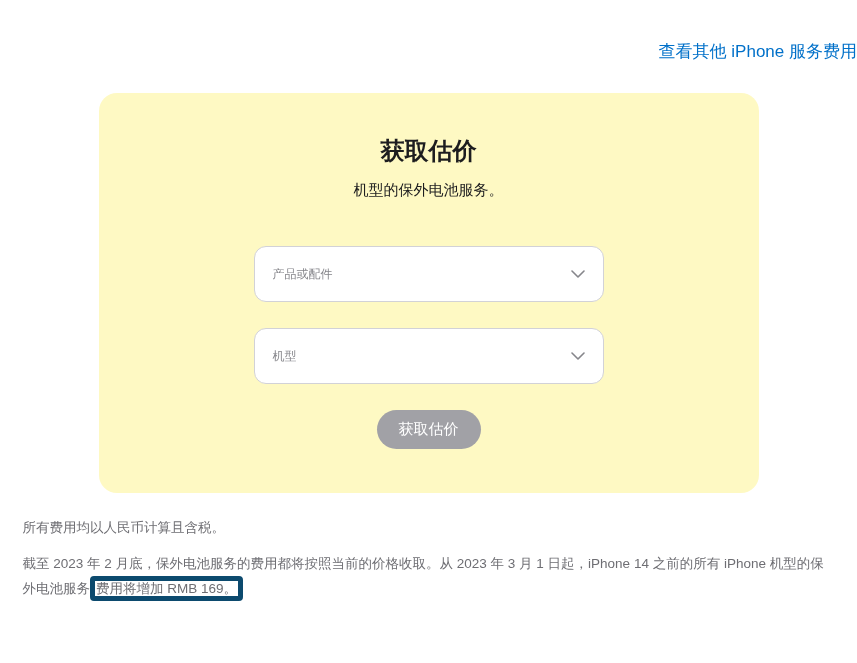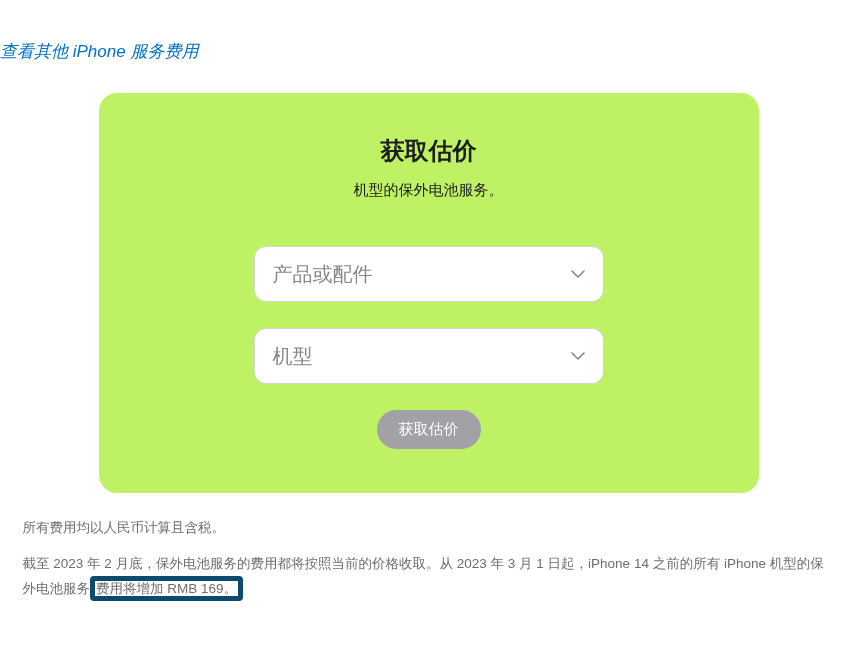--- a/index.html
+++ b/index.html
@@ -8,31 +8,30 @@
       box-sizing: border-box;
     }
     body {
       font-family: -apple-system, BlinkMacSystemFont, "SF Pro Text", "Helvetica Neue", Arial, sans-serif;
       background: #ffffff;
       width: 857px;
       height: 663px;
       overflow: hidden;
     }
     .top-link {
-      text-align: left;
+      text-align: right;
       padding: 40px 0 30px 0;
-      font-style: italic;
     }
     .top-link a {
       color: #0070c9;
       text-decoration: none;
       font-size: 17px;
     }
     .card {
-      background: #bef264;
+      background: #fef9c3;
       border-radius: 18px;
       width: 660px;
       margin: 0 auto 22px auto;
       padding: 42px 40px 44px 40px;
       text-align: center;
     }
     .card-title {
       font-size: 24px;
       font-weight: 600;
       color: #1d1d1f;
@@ -48,21 +47,21 @@
       width: 350px;
       margin: 0 auto 26px auto;
     }
     .select-box {
       width: 100%;
       height: 56px;
       border: 1px solid #d2d2d7;
       border-radius: 12px;
       background: #ffffff;
       padding: 0 44px 0 18px;
-      font-size: 20px;
+      font-size: 12px;
       color: #86868b;
       text-align: left;
       cursor: pointer;
       display: flex;
       align-items: center;
       position: relative;
     }
     .chevron {
       position: absolute;
       right: 18px;

